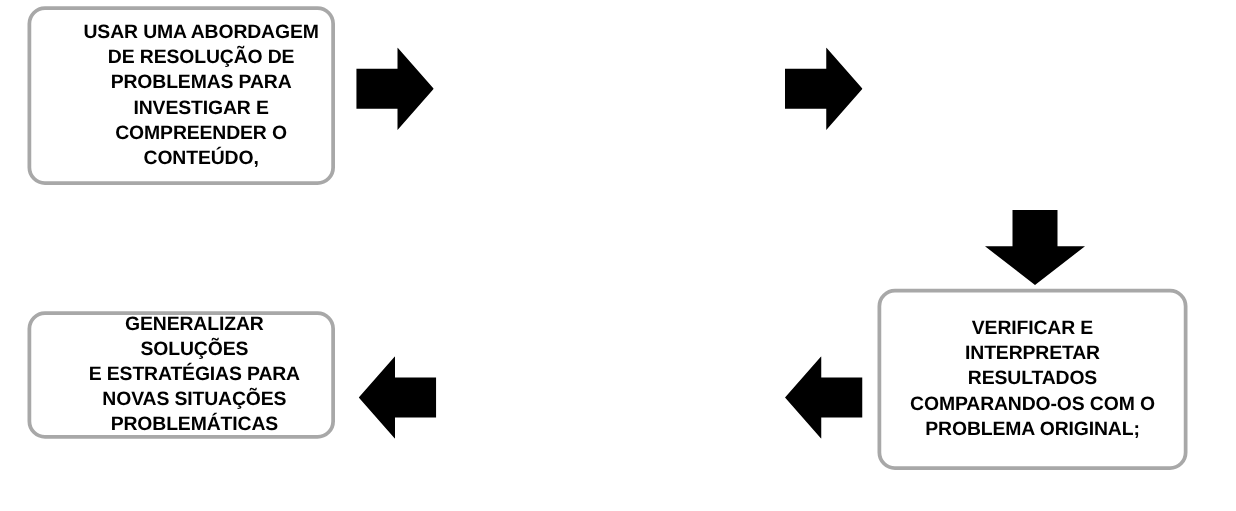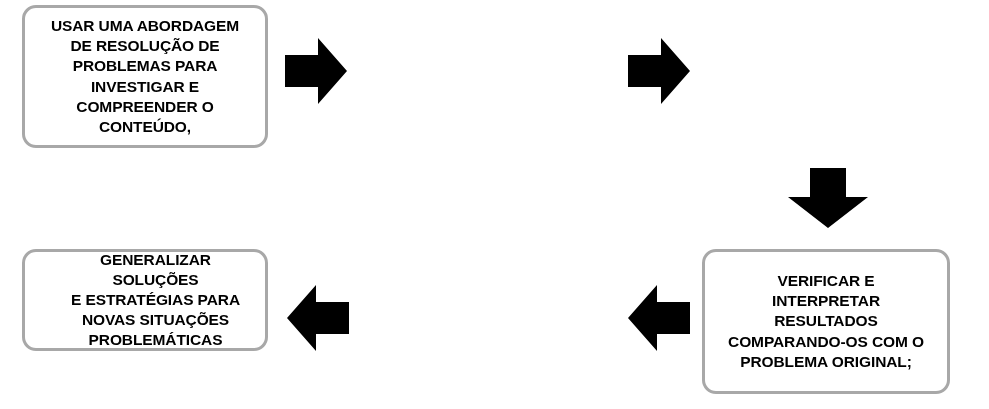--- a/index.html
+++ b/index.html
@@ -33,24 +33,24 @@
     font-family: "Liberation Sans", sans-serif;
     font-weight: bold;
     font-size: 15.5px;
     line-height: 1.30;
     letter-spacing: -0.1px;
     color: #000000;
     text-align: center;
     white-space: pre-line;
   }
   
-  #node-1 { left: 22px;  top: 5px;   width: 246px; height: 143px; }
+  #node-1 { left: 22px;  top: 5px;   width: 246px; height: 143px; justify-content: flex-end; }
   #node-2 { left: 364px; top: 5px;   width: 248px; height: 143px; }
   #node-3 { left: 702px; top: 5px;   width: 248px; height: 143px; }
-  #node-4 { left: 702px; top: 249px; width: 248px; height: 145px; }
+  #node-4 { left: 702px; top: 231px; width: 248px; height: 145px; }
   #node-5 { left: 364px; top: 249px; width: 241px; height: 145px; }
   #node-6 { left: 22px;  top: 249px; width: 246px; height: 102px; padding-left: 31px; }
 
   .arrow {
     position: absolute;
   }
   .arrow svg { display: block; }
 
   
   #arrow-1 { left: 285px; top: 38px;  width: 62px; height: 66px; }

